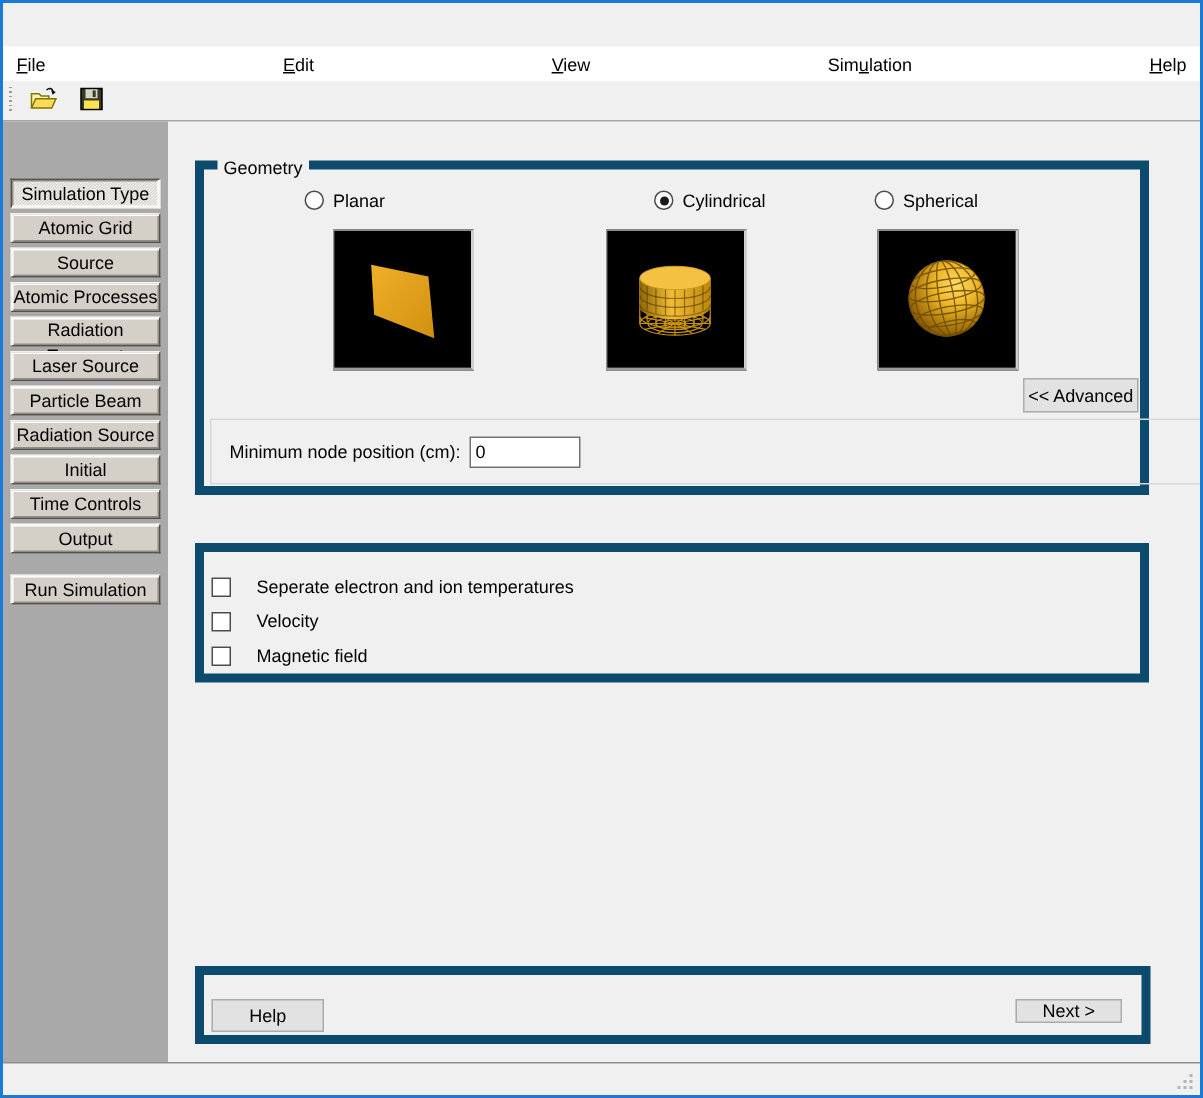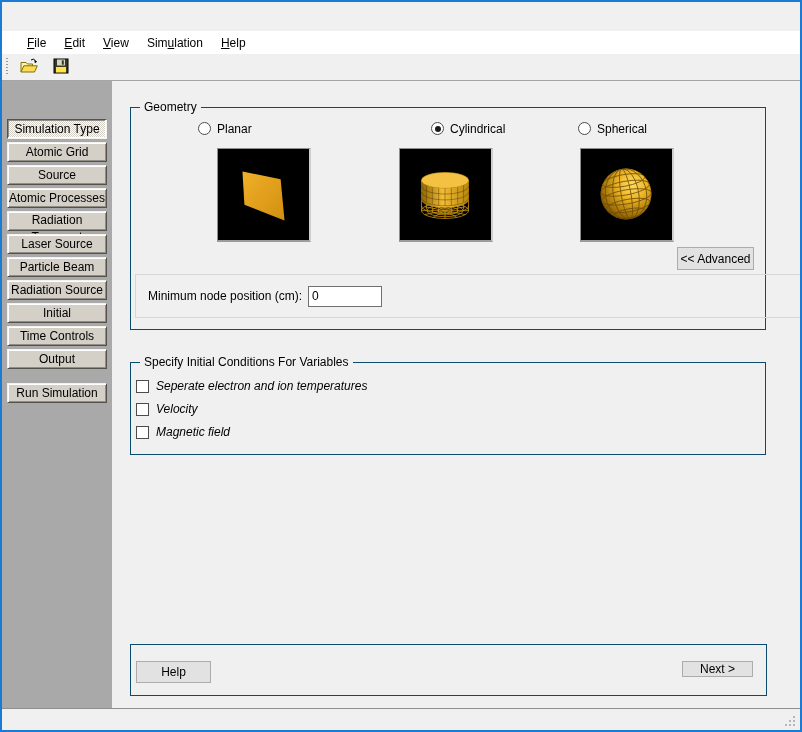--- a/index.html
+++ b/index.html
@@ -9,21 +9,21 @@
     font-family:"Liberation Sans", sans-serif; font-size:12px; color:#000;
     overflow:hidden;
   }
   
   .titlebar{position:absolute;left:0;right:0;top:0;height:29px;background:#ffffff;margin-top:32px;}
   .appicon{position:absolute;left:9px;top:5px;width:18px;height:18px;}
   .apptitle{position:absolute;left:34px;top:8px;font-size:12px;}
   .wincontrols{position:absolute;right:0;top:0;height:29px;display:flex;}
   .winbtn{width:45px;height:29px;display:flex;align-items:center;justify-content:center;background:#fff;border:none;}
   
-  .menubar{position:absolute;left:0;right:0;top:29px;height:23px;background:#ffffff;display:flex;align-items:center;padding-left:16px;}
+  .menubar{position:absolute;left:0;right:0;top:29px;height:23px;background:#ffffff;display:flex;align-items:center;padding-left:0;justify-content:space-between;}
   .menuitem{padding:3px 9px;cursor:default;}
   .menuitem u{text-decoration:underline;}
   
   .toolbar{position:absolute;left:0;right:0;top:52px;height:26px;background:#f0f0f0;border-bottom:1px solid #a5a5a5;display:flex;align-items:center;}
   .gripper{width:3px;height:18px;margin-left:4px;background-image:repeating-linear-gradient(#9a9a9a 0 1px,transparent 1px 3px);background-size:2px 100%;background-repeat:no-repeat;}
   .toolbtn{width:24px;height:22px;margin-left:8px;display:flex;align-items:center;justify-content:center;background:transparent;border:none;}
   
   .sidebar{position:absolute;left:0;top:79px;width:110px;height:627px;background:#a9a9a9;}
   .navbtn{
     position:absolute;left:5px;width:100px;height:20px;box-sizing:border-box;
@@ -34,35 +34,35 @@
   }
   .navbtn.on{
     border-color:#55524d #f4f2ee #f4f2ee #55524d;
     box-shadow:inset -1px -1px 0 #ffffff, inset 1px 1px 0 #918d85;
     background-color:#d4d0c8;
     background-image:linear-gradient(45deg,#fff 25%,transparent 25%,transparent 75%,#fff 75%),
                      linear-gradient(45deg,#fff 25%,transparent 25%,transparent 75%,#fff 75%);
     background-size:2px 2px;background-position:0 0,1px 1px;
   }
   
-  .groupbox{position:absolute;border:1px solid #0c4a6e;box-sizing:border-box;padding-left:32px;}
+  .groupbox{position:absolute;border:6px solid #0c4a6e;box-sizing:border-box;padding-left:32px;}
   .grouplabel{position:absolute;top:-8px;left:9px;background:#f0f0f0;padding:0 4px;font-size:12px;}
   
   .opt{position:absolute;top:14px;display:flex;gap:6px;}
   .radio{width:13px;height:13px;border:1px solid #4c4c4c;border-radius:50%;background:#fff;position:relative;box-sizing:border-box;}
   .radio.on::after{content:"";position:absolute;left:2.5px;top:2.5px;width:6px;height:6px;border-radius:50%;background:#1a1a1a;}
   .thumb{position:absolute;top:40px;width:94px;height:94px;background:#000;border:1px solid #8f8f8f;border-right:2px solid #cfcfcf;border-bottom:2px solid #9c9c9c;box-sizing:border-box;}
   .thumb svg{display:block;width:100%;height:100%;}
   
   .btn{position:absolute;background:#e2e2e2;border:1px solid #acacac;font-size:12px;font-family:"Liberation Sans",sans-serif;padding:0;cursor:default;}
   
   .minpanel{position:absolute;left:4px;top:166px;width:728px;height:44px;border:1px solid #d7d7d7;box-sizing:border-box;display:flex;align-items:center;padding-left:12px;}
   .mininput{width:66px;height:17px;border:1px solid #707070;font-size:12px;font-family:"Liberation Sans",sans-serif;padding:1px 3px;margin-left:6px;}
   
-  .checkrow{position:absolute;left:5px;display:flex;align-items:center;gap:7px;font-style:italic;}
+  .checkrow{position:absolute;left:5px;display:flex;align-items:center;gap:17px;}
   .check{width:13px;height:13px;border:1px solid #4c4c4c;background:#fff;box-sizing:border-box;position:relative;}
   
   .statusbar{position:absolute;left:0;right:0;top:706px;height:22px;background:#f0f0f0;border-top:1px solid #8f8f8f;}
   .grip{position:absolute;right:5px;bottom:5px;width:2px;height:2px;background:#b5b5b5;
         box-shadow:0 -4px #b5b5b5,0 -8px #b5b5b5,-4px 0 #b5b5b5,-8px 0 #b5b5b5,-4px -4px #b5b5b5;}
 </style>
 </head>
 <body>
 
 <div id="window">
@@ -245,21 +245,20 @@
 
     <button class="btn" style="left:546px;top:139px;width:77px;height:23px;">&lt;&lt; Advanced</button>
 
     <div class="minpanel">
       <span>Minimum node position (cm):</span>
       <input class="mininput" type="text" value="0" style="">
     </div>
   </div>
 
   <div class="groupbox" style="left:128px;top:360px;width:636px;height:93px;">
-    <span class="grouplabel">Specify Initial Conditions For Variables</span>
     <div class="checkrow" style="top:16px">
       <span class="check"></span>
       <span>Seperate electron and ion temperatures</span>
     </div>
     <div class="checkrow" style="top:39px">
       <span class="check"></span>
       <span>Velocity</span>
     </div>
     <div class="checkrow" style="top:62px">
       <span class="check"></span>

